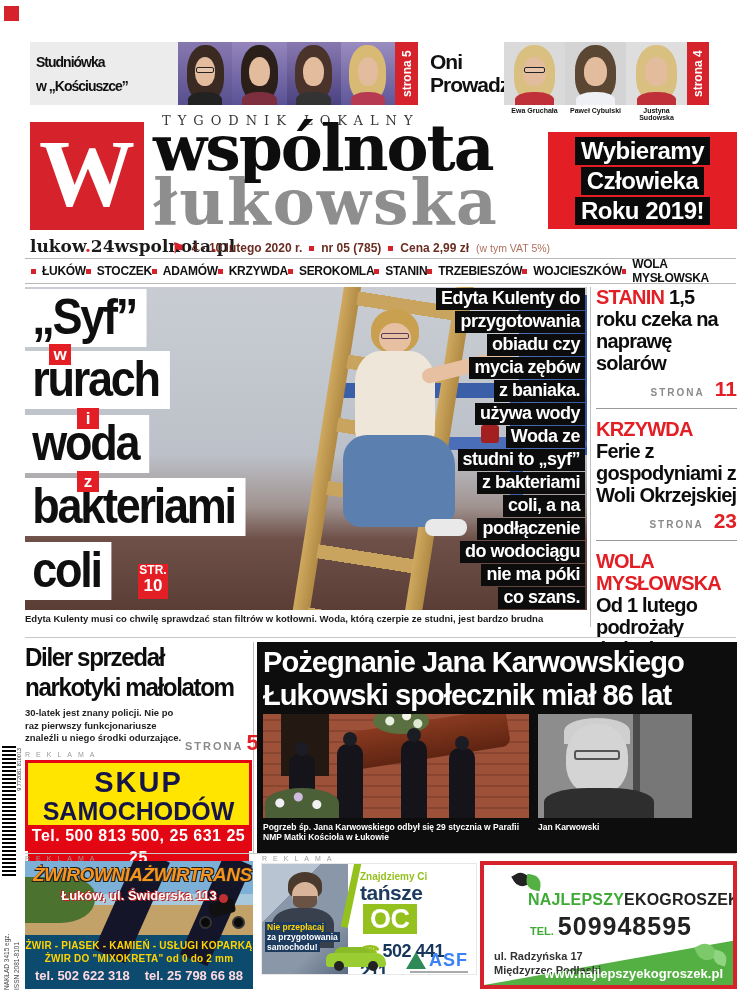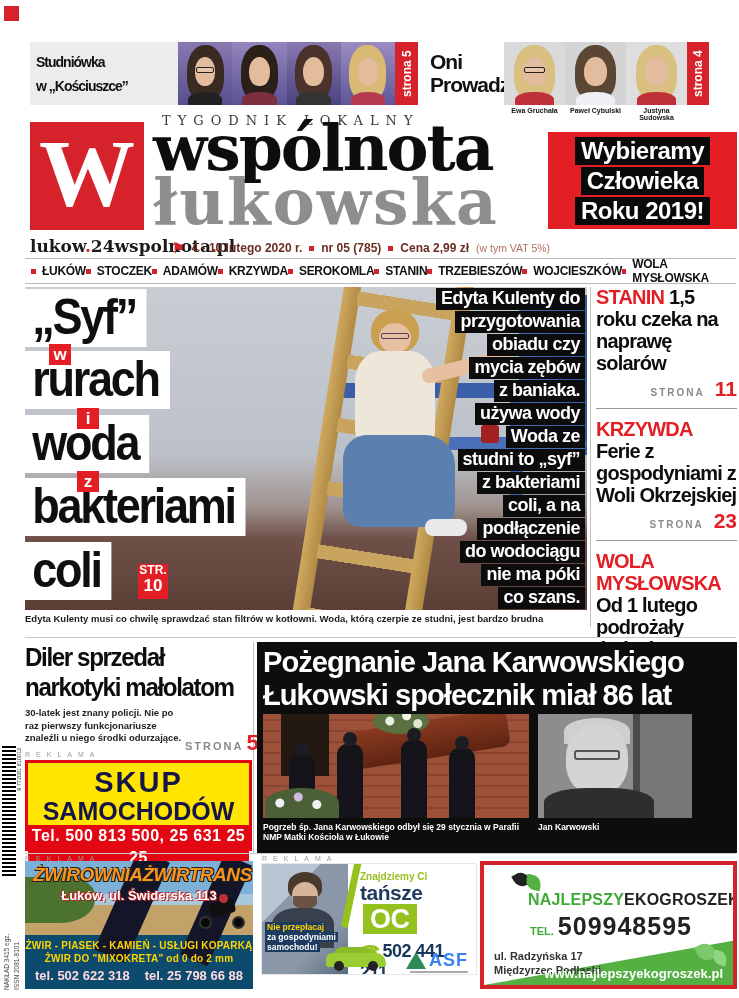--- a/index.html
+++ b/index.html
@@ -481,21 +481,21 @@
   </div>
 
   <div class="oc-ad">
     <div class="oc-photo">
       <div class="oc-man-hair"></div>
       <div class="oc-man-face"></div>
       <div class="oc-man-beard"></div>
       <div class="oc-man-jacket"></div>
       <div class="oc-slogan">
         <div><span class="y">Nie przepłacaj</span></div>
-        <div><span>za gospodyniami</span></div>
+        <div><span>za przygotowania</span></div>
         <div><span>samochodu!</span></div>
       </div>
     </div>
     <div class="oc-car">
       <div class="roof"></div>
       <div class="body"></div>
       <div class="wh1"></div>
       <div class="wh2"></div>
     </div>
     <div class="oc-right">

